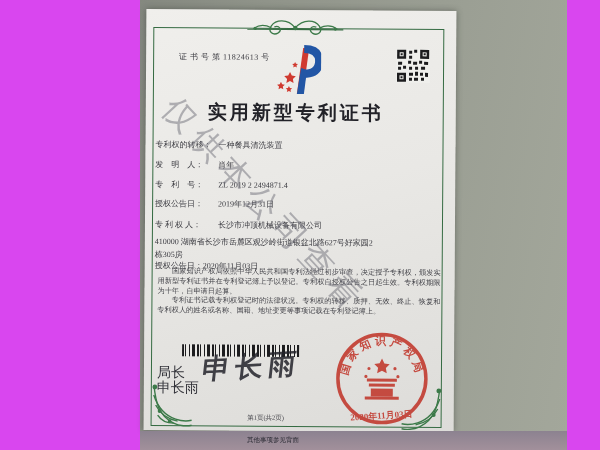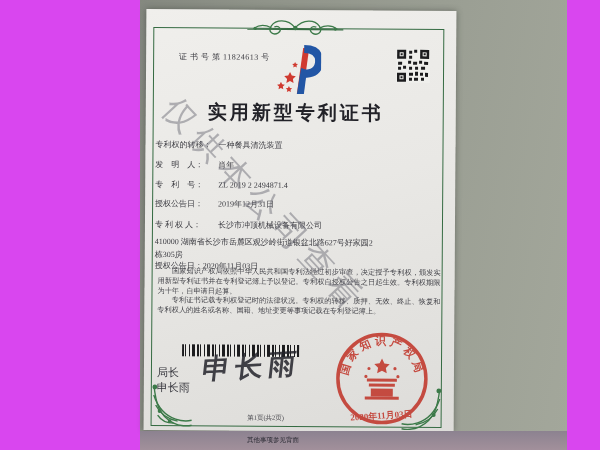--- a/index.html
+++ b/index.html
@@ -26,21 +26,21 @@
   .row .lbl{width:63px;flex:0 0 63px;}
   .row .val{width:218px;}
   .r0{top:130px}.r1{top:150px}.r2{top:170px}.r3{top:189px}.r4{top:210px}.r5{top:227px}
   .grant{position:absolute;left:10px;top:251px;width:288px;font-size:8px;color:#3a3a40;}
   .grant .gno{position:absolute;left:150px;top:0;}
   .body{position:absolute;left:13px;top:258px;width:283px;font-size:7.2px;line-height:9.8px;
         color:#434349;text-align:justify;}
   .body p{margin:0;text-indent:2em;}
   .barcode{position:absolute;left:38px;top:335px;width:117px;height:12px;
            background:repeating-linear-gradient(90deg,#1d1d1f 0 2px,#e9e8e5 2px 3px,#1d1d1f 3px 4px,#e9e8e5 4px 7px,#1d1d1f 7px 8px,#e9e8e5 8px 10px,#1d1d1f 10px 13px,#e9e8e5 13px 15px);}
-  .signatory{position:absolute;left:13px;top:356px;font-size:11px;color:#33333a;line-height:15px;}
+  .signatory{position:absolute;left:13px;top:356px;font-size:14px;color:#33333a;line-height:15px;}
   .signature{position:absolute;left:58px;top:336px;width:160px;font-size:28px;font-weight:bold;
              color:#23232b;letter-spacing:5px;transform:rotate(-4deg) skewX(-10deg);opacity:.85;}
   .seal{position:absolute;left:185px;top:318px;opacity:.9;}
   .page-note{position:absolute;left:62px;top:404px;width:120px;text-align:center;
              font-size:6.5px;color:#44444a;}
   
   .table-strip{position:absolute;left:0;top:431px;width:427px;height:19px;
                background:linear-gradient(#8c8290,#a2909b);}
   .back-note{position:absolute;left:53px;top:5px;width:160px;text-align:center;
              font-size:6.5px;color:#2c2c35;}

